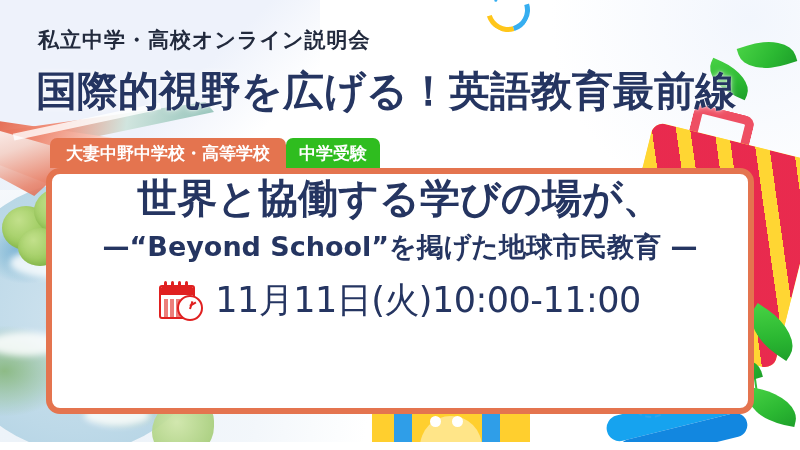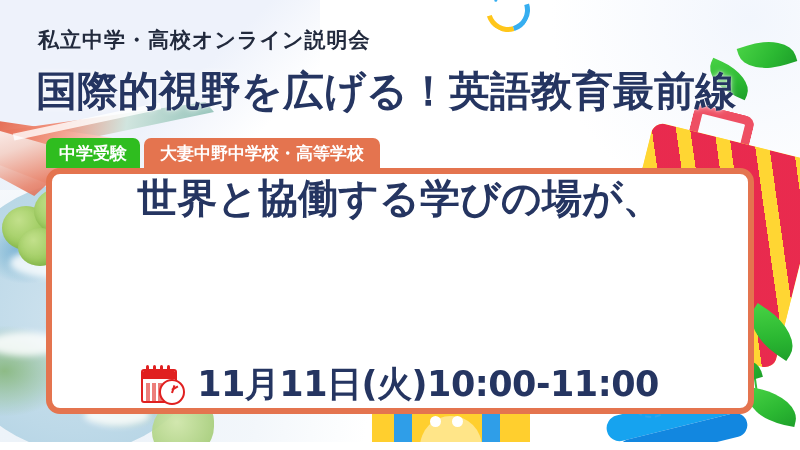--- a/index.html
+++ b/index.html
@@ -271,21 +271,21 @@
 
   
   .card {
     position: absolute; left: 46px; top: 168px;
     width: 708px; height: 246px;
     background: #ffffff;
     border: 6px solid #e4744f;
     border-radius: 14px;
     z-index: 5;
     display: flex; flex-direction: column;
-    align-items: center; justify-content: space-between;
+    align-items: center; justify-content: flex-start;
   }
   .card-line1, .card-line2 {
     font-size: 40px; font-weight: 900; color: #253561;
     letter-spacing: 0px; line-height: 1.13; white-space: nowrap;
     font-family: "DejaVu Sans", "Liberation Sans", sans-serif;
   }
   .card-line1 { margin-top: 2px; }
   .card-sub {
     margin-top: 8px;
     font-size: 27px; font-weight: 700; color: #253561; white-space: nowrap;
@@ -320,21 +320,21 @@
   }
   .cal-icon .clock::before {
     content: ""; position: absolute; left: 10px; top: 4px; width: 1.8px; height: 8px;
     background: #e02020; transform-origin: bottom center; transform: rotate(18deg);
   }
   .cal-icon .clock::after {
     content: ""; position: absolute; left: 10px; top: 9px; width: 1.8px; height: 7px;
     background: #e02020; transform-origin: top center; transform: rotate(-120deg);
   }
   .date-text {
-    font-size: 35px; font-weight: 700; color: #253561; white-space: nowrap;
+    font-size: 35px; font-weight: 400; color: #253561; white-space: nowrap;
     letter-spacing: -0.5px;
     font-family: "DejaVu Sans", "Liberation Sans", sans-serif;
   }
 </style>
 </head>
 <body>
 
 <div id="banner">
 
   <div class="bg-left-wash"></div>
@@ -404,26 +404,27 @@
 
   <div class="crescent-tail"></div>
   <div class="crescent"></div>
 
   <div class="kicker">私立中学・高校オンライン説明会</div>
 
 
   <div class="headline">国際的視野を広げる！英語教育最前線</div>
 
   <div class="tabs">
+    <div class="tab tab-orange">大妻中野中学校・高等学校</div>
     <div class="tab tab-green">中学受験</div>
-    <div class="tab tab-orange">大妻中野中学校・高等学校</div>
   </div>
 
   <div class="card">
     <div class="card-line1">世界と協働する学びの場が、</div>
+    <div class="card-sub">—“Beyond School”を掲げた地球市民教育 —</div>
     <div class="card-date-row">
       <div class="cal-icon">
         <div class="cal-body">
           <div class="cal-top"></div>
           <div class="cal-grid"></div>
         </div>
         <div class="ring rg1"></div>
         <div class="ring rg2"></div>
         <div class="ring rg3"></div>
         <div class="ring rg4"></div>

